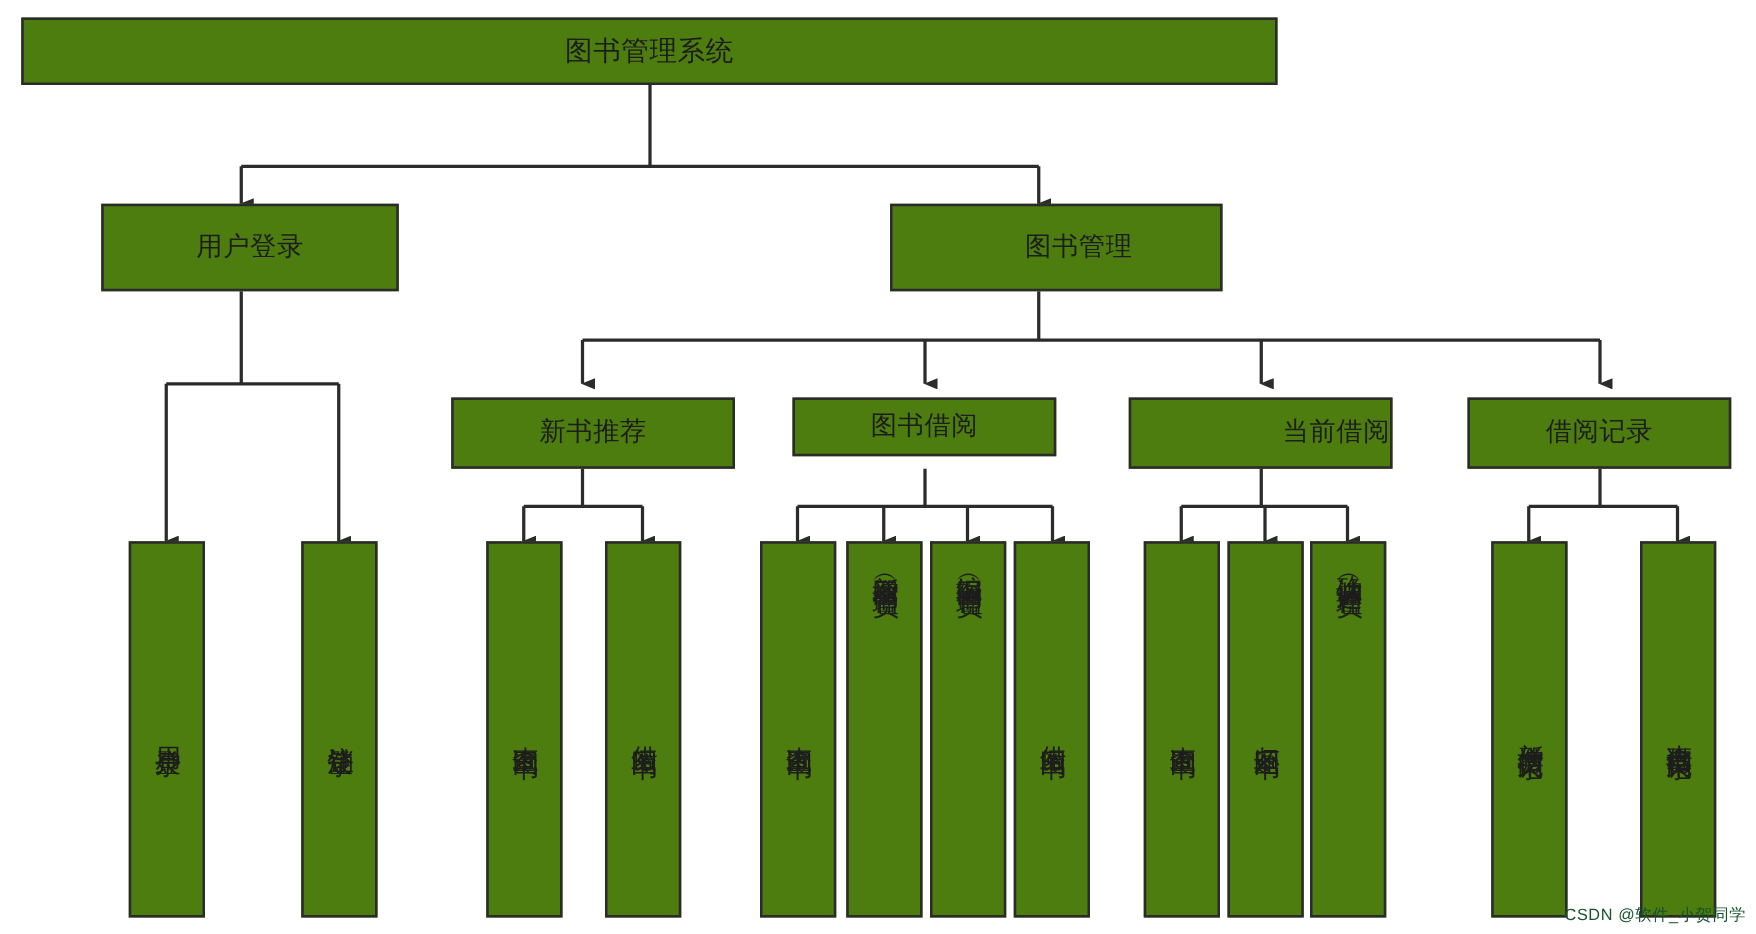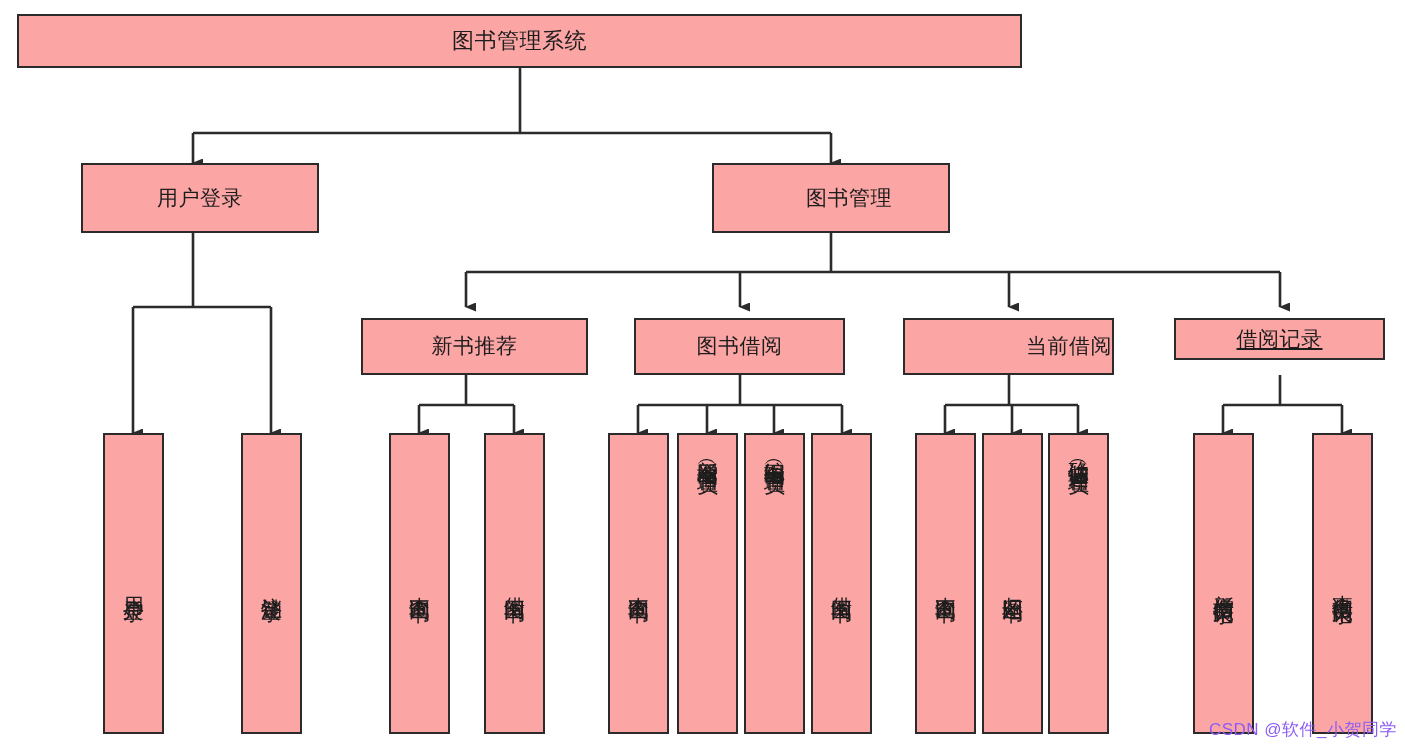--- a/index.html
+++ b/index.html
@@ -22,21 +22,21 @@
     position: absolute;
     left: 0;
     top: 0;
     width: 1405px;
     height: 747px;
     pointer-events: none;
   }
   .node {
     position: absolute;
     box-sizing: border-box;
-    background: #fca5a5;
+    background: #4d7c0f;
     border: 2px solid #2b2b2b;
     display: flex;
     align-items: center;
     justify-content: center;
     color: #1d1d1d;
   }
   .node-label {
     display: block;
     text-align: center;
     line-height: 1.28;
@@ -65,22 +65,22 @@
     white-space: nowrap;
   }
   .node.vert.centered {
     align-items: center;
     padding-top: 0;
   }
   #watermark {
     position: absolute;
     right: 8px;
     bottom: 6px;
-    font-size: 17px;
-    color: #8b5cf6;
+    font-size: 13px;
+    color: #14532d;
     letter-spacing: 0.5px;
     white-space: nowrap;
     user-select: none;
   }
 </style>
 </head>
 <body>
 
 <div id="diagram-root">
 
@@ -134,34 +134,34 @@
     </g>
   </svg>
 
   <div class="node horiz root" style="left:17px; top:14px; width:1005px; height:54px;">
     <span class="node-label">图书管理系统</span>
   </div>
 
   <div class="node horiz" style="left:81px; top:163px; width:238px; height:70px;">
     <span class="node-label">用户登录</span>
   </div>
-  <div class="node horiz" style="left:712px; top:163px; width:238px; height:70px;padding-left:36px;">
+  <div class="node horiz" style="left:712px; top:163px; width:266px; height:70px;padding-left:36px;">
     <span class="node-label">图书管理</span>
   </div>
 
   <div class="node horiz" style="left:361px; top:318px; width:227px; height:57px;">
     <span class="node-label">新书推荐</span>
   </div>
-  <div class="node horiz" style="left:634px; top:318px; width:211px; height:57px;">
+  <div class="node horiz" style="left:634px; top:318px; width:211px; height:47px;">
     <span class="node-label">图书借阅</span>
   </div>
   <div class="node horiz" style="left:903px; top:318px; width:211px; height:57px;justify-content:flex-end;">
     <span class="node-label">当前借阅</span>
   </div>
-  <div class="node horiz" style="left:1174px; top:318px; width:211px; height:42px;text-decoration:underline;">
+  <div class="node horiz" style="left:1174px; top:318px; width:211px; height:57px;">
     <span class="node-label">借阅记录</span>
   </div>
 
   <div class="node vert centered" style="left:103px; top:433px; width:61px; height:301px;">
     <span class="node-label">用户登录</span>
   </div>
   <div class="node vert centered" style="left:241px; top:433px; width:61px; height:301px;">
     <span class="node-label">注销登录</span>
   </div>
 

